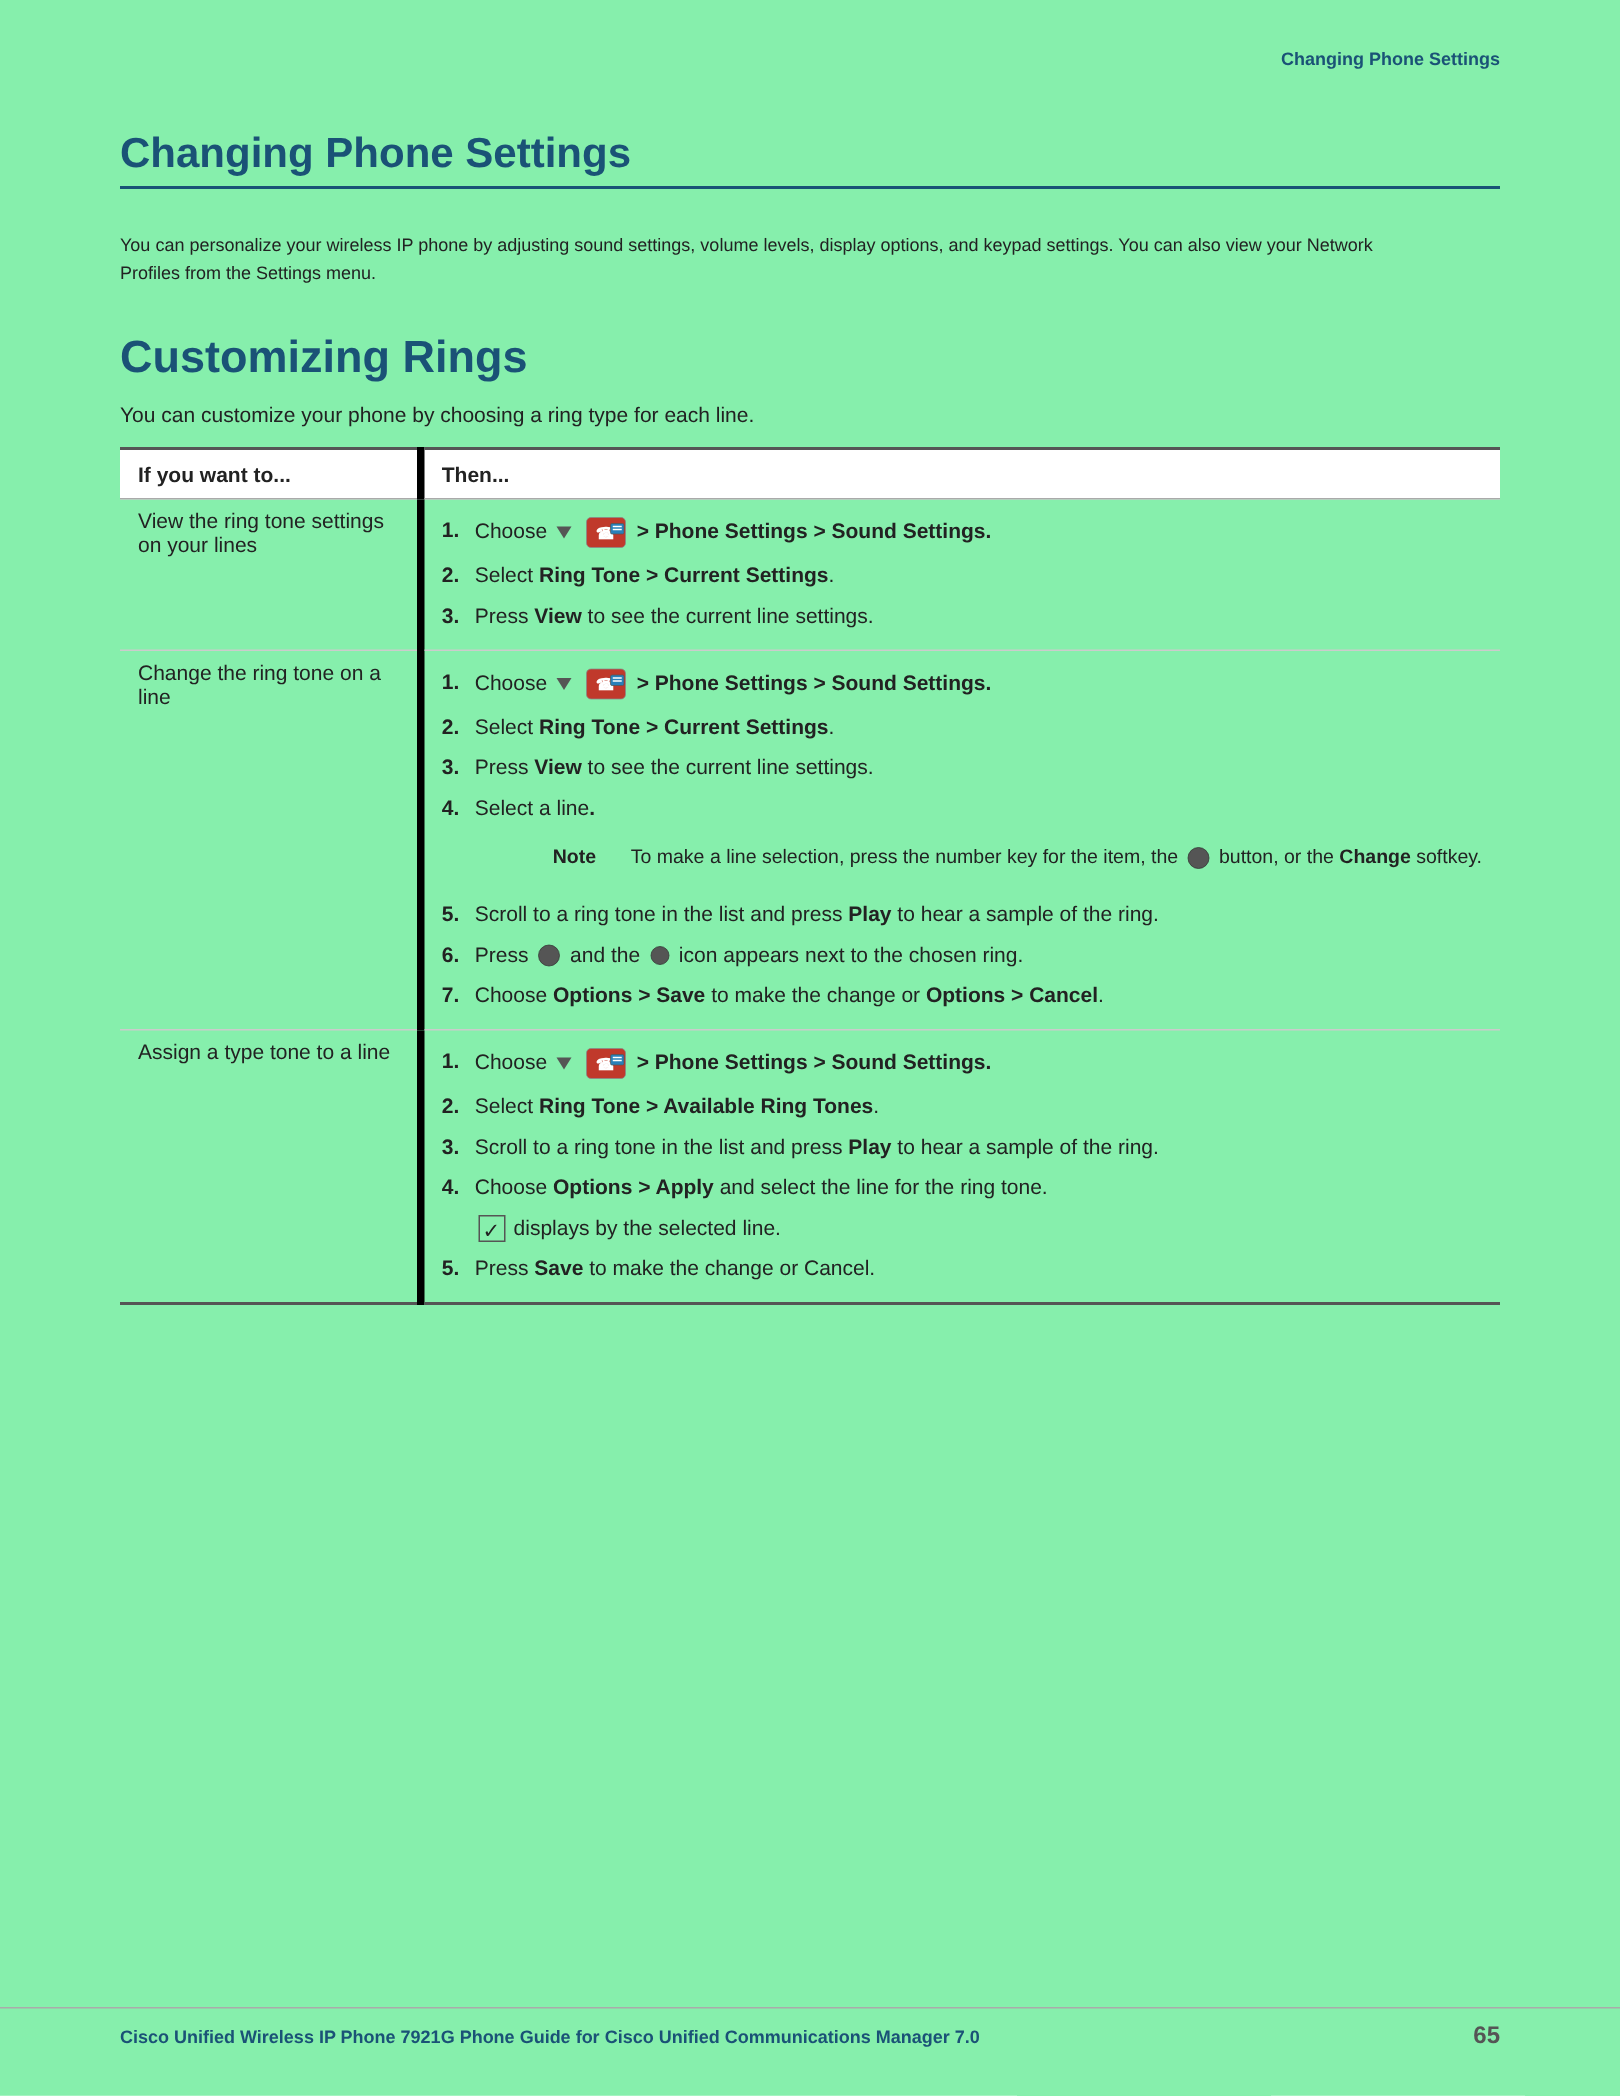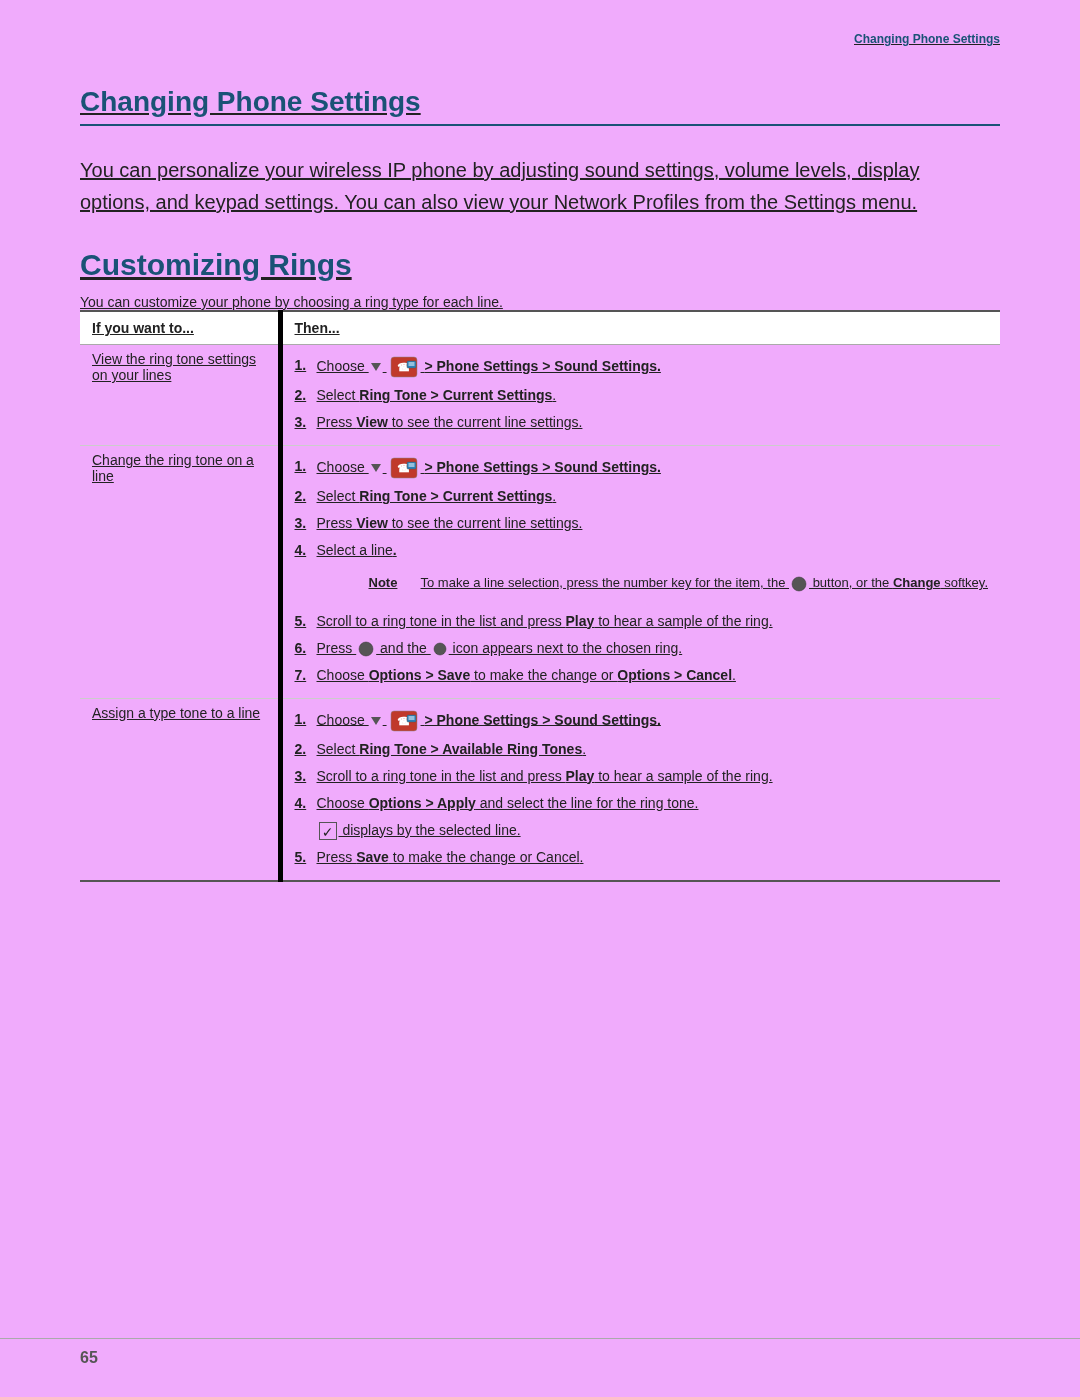--- a/index.html
+++ b/index.html
@@ -14,24 +14,23 @@
       font-size: 14px;
       color: #222222;
       width: 1080px;
       min-height: 1397px;
       position: relative;
     }
 
     .page-container {
       width: 1080px;
       min-height: 1397px;
-      background: #f0abfc;
+      background: #86efac;
       padding: 0;
       position: relative;
-      text-decoration: underline;
     }
 
     
     .page-header {
       padding: 30px 80px 10px 80px;
       text-align: right;
     }
 
     .header-title {
       font-size: 12px;
@@ -54,37 +53,38 @@
     }
 
     .title-rule {
       border: none;
       border-top: 2px solid #1a5276;
       margin-bottom: 28px;
     }
 
     
     .intro-text {
-      font-size: 20px;
+      font-size: 12px;
       line-height: 1.6;
       color: #222;
       margin-bottom: 30px;
       max-width: 860px;
     }
 
     
     .section-title {
       font-size: 30px;
       font-weight: bold;
       color: #1a5276;
       margin-bottom: 12px;
     }
 
     .section-intro {
       font-size: 14px;
+      margin-bottom: 14px;
     }
 
     
     .content-table {
       width: 100%;
       border-collapse: collapse;
       border-top: 2px solid #555;
       border-bottom: 2px solid #555;
       font-size: 14px;
     }
@@ -403,16 +403,17 @@
             </ol>
           </td>
         </tr>
 
       </tbody>
     </table>
 
   </div>
 
   <div class="page-footer">
+    <span class="footer-text">Cisco Unified Wireless IP Phone 7921G Phone Guide for Cisco Unified Communications Manager 7.0</span>
     <span class="footer-page">65</span>
   </div>
 
 </div>
 
 </body></html>

